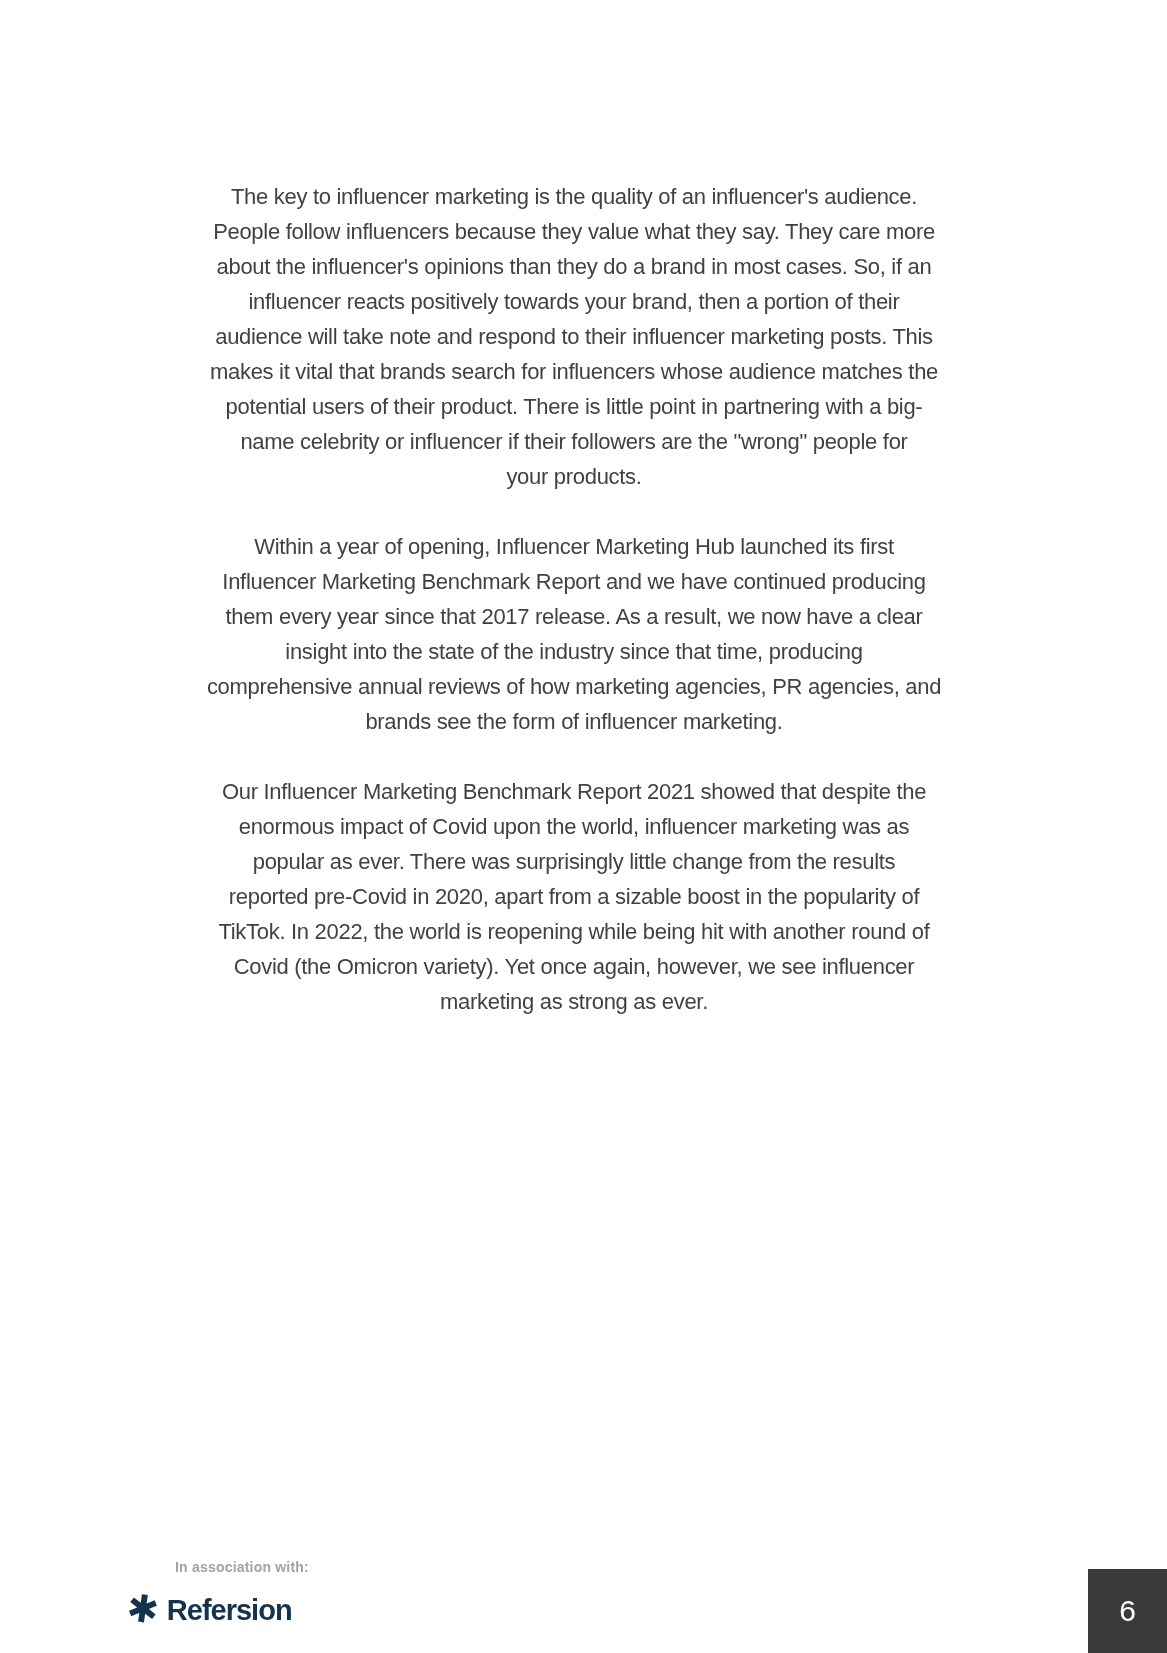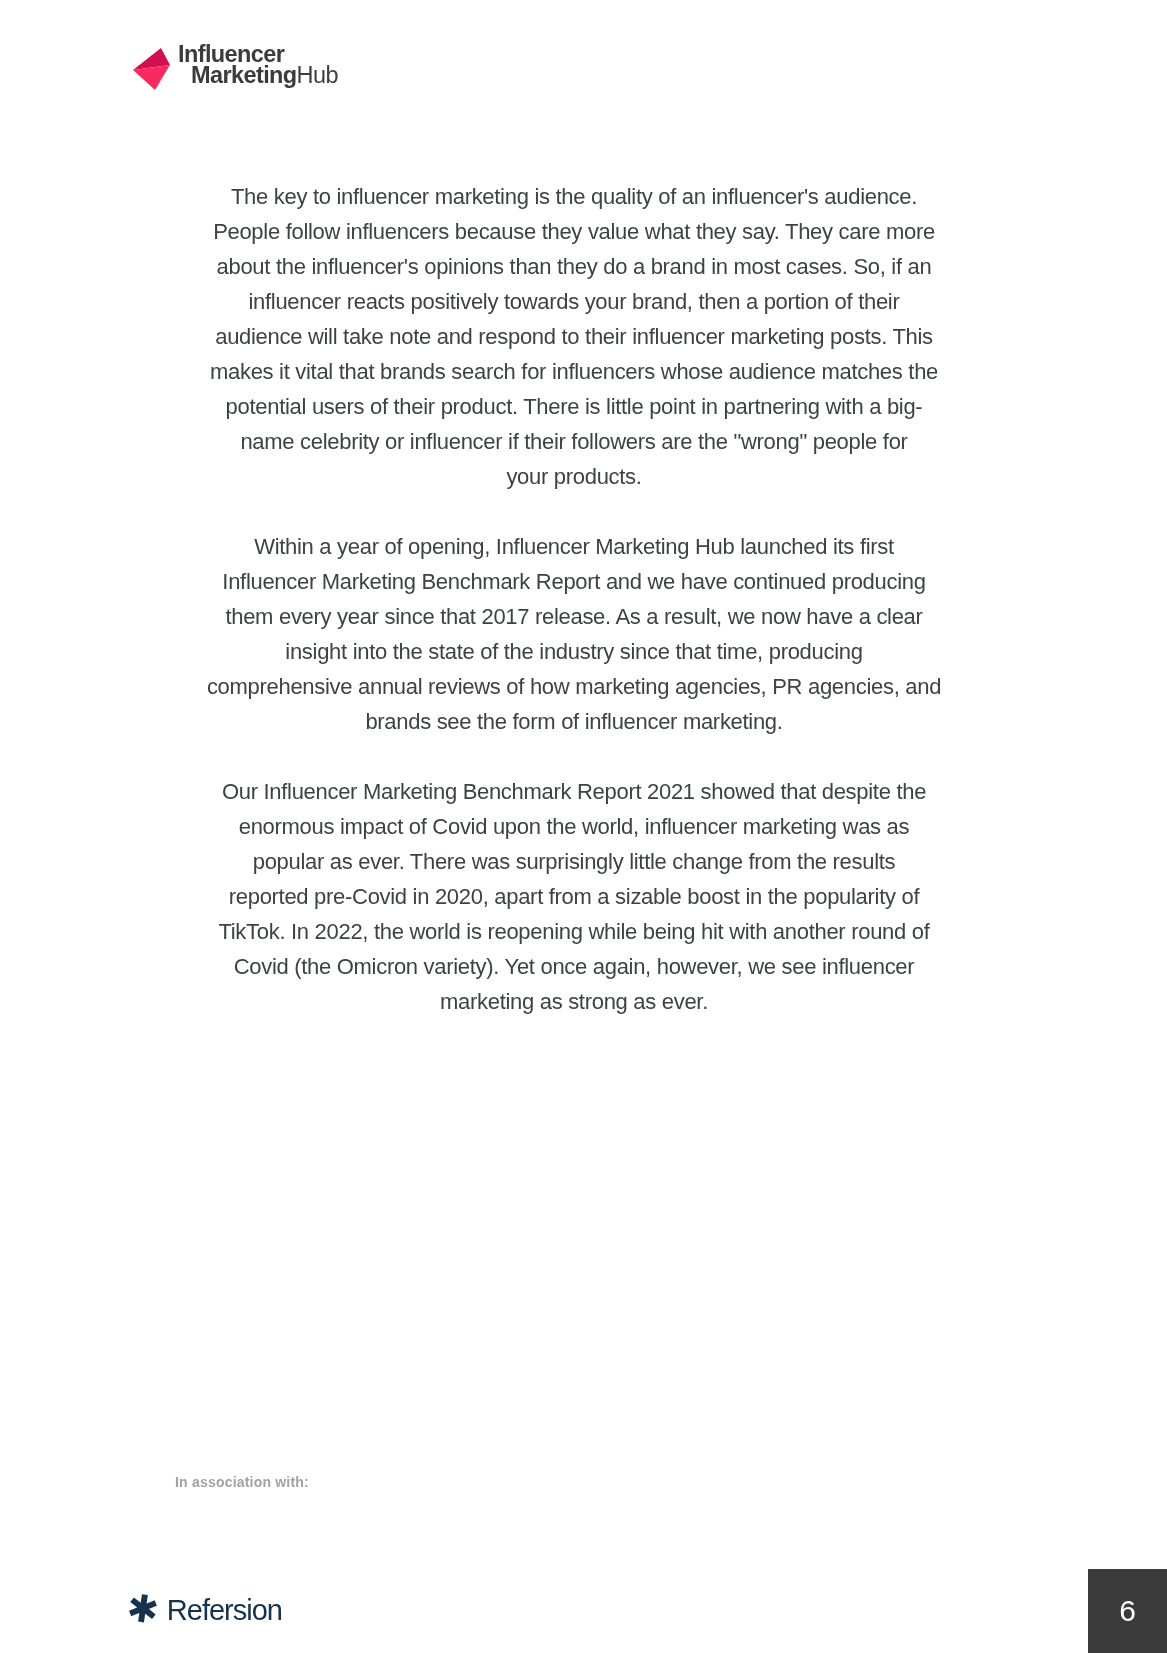--- a/index.html
+++ b/index.html
@@ -53,21 +53,21 @@
     line-height: 35px;
     color: #3f4245;
     white-space: pre-line;
     text-align: center;
   }
 
   
   .association-label {
     position: absolute;
     left: 175px;
-    top: 1474px;
+    top: 1559px;
     font-size: 14px;
     font-weight: 700;
     color: #a2a2a2;
     letter-spacing: 0.2px;
   }
   .refersion-logo {
     position: absolute;
     left: 127px;
     top: 1590px;
     display: flex;
@@ -78,21 +78,21 @@
     font-family: "DejaVu Sans", sans-serif;
     font-size: 38px;
     line-height: 38px;
     font-weight: 700;
     color: #16334e;
     transform: rotate(8deg);
     display: inline-block;
   }
   .refersion-wordmark {
     font-size: 29px;
-    font-weight: 400;
+    font-weight: 700;
     letter-spacing: -1px;
     margin-left: 8px;
     margin-top: 2px;
   }
 
   .page-number-badge {
     position: absolute;
     right: 0;
     bottom: 0;
     width: 79px;
@@ -106,32 +106,20 @@
     color: #ffffff;
     font-size: 30px;
     font-family: "Liberation Sans", sans-serif;
   }
 </style>
 </head>
 <body>
 
 <div class="page">
 
-  <div class="imh-logo">
-    <svg class="imh-logo-icon" width="41" height="46" viewBox="0 0 41 46" aria-hidden="true">
-      <polygon points="2,24 30,2 39,19" fill="#d0104f"></polygon>
-      <polygon points="2,24 39,19 24,44" fill="#f92a60"></polygon>
-    </svg>
-    <div class="imh-logo-text">
-      <span class="imh-line1">Influencer</span>
-      <span class="imh-line2">
-        <span class="bold">Marketing</span><span class="light">Hub</span>
-      </span>
-    </div>
-  </div>
 
   <div class="body-text">
     <p>The key to influencer marketing is the quality of an influencer's audience.
 People follow influencers because they value what they say. They care more
 about the influencer's opinions than they do a brand in most cases. So, if an
 influencer reacts positively towards your brand, then a portion of their
 audience will take note and respond to their influencer marketing posts. This
 makes it vital that brands search for influencers whose audience matches the
 potential users of their product. There is little point in partnering with a big-
 name celebrity or influencer if their followers are the "wrong" people for

